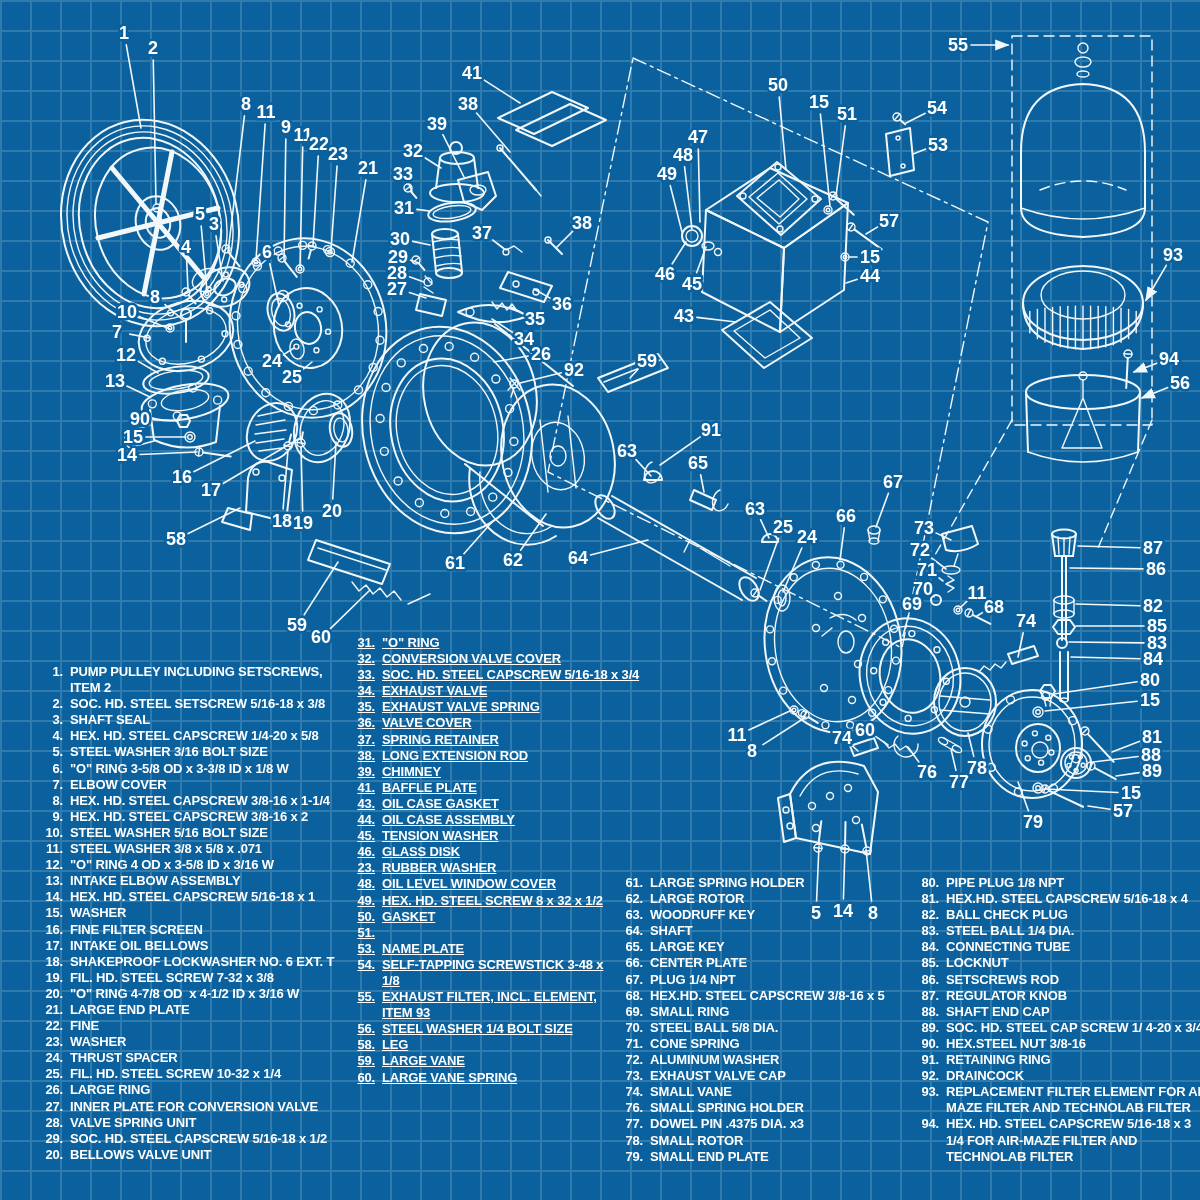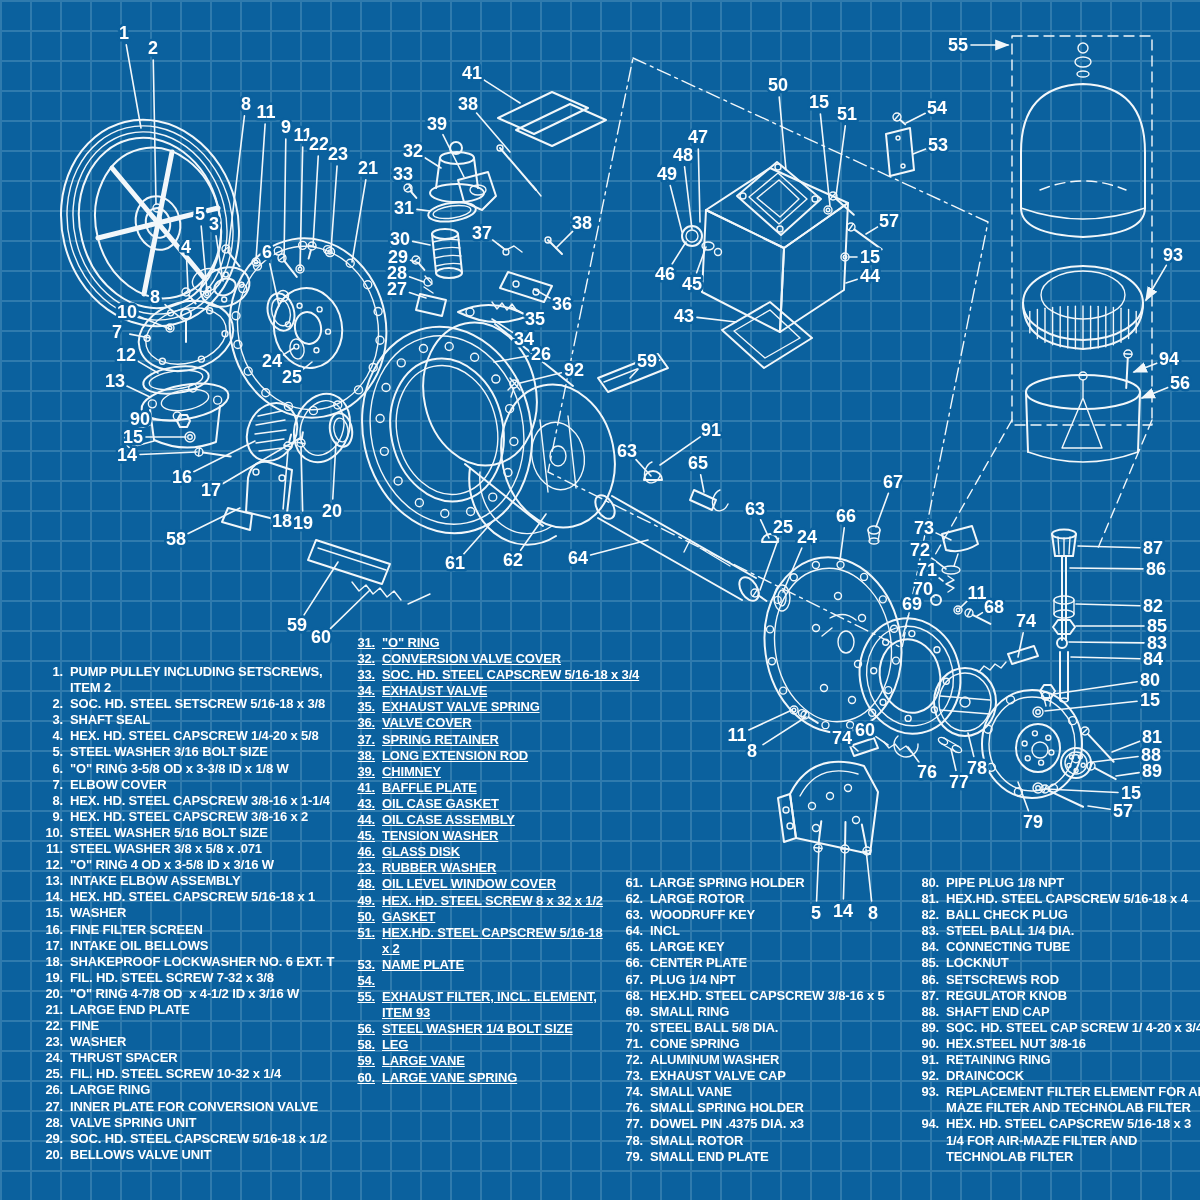--- a/index.html
+++ b/index.html
@@ -972,29 +972,29 @@
         <div class="pl-item">
           <span class="pl-num">49.</span>
           <span class="pl-txt">HEX. HD. STEEL SCREW 8 x 32 x 1/2</span>
         </div>
         <div class="pl-item">
           <span class="pl-num">50.</span>
           <span class="pl-txt">GASKET</span>
         </div>
         <div class="pl-item">
           <span class="pl-num">51.</span>
-          <span class="pl-txt">HEX.HD. STEEL CAPSCREW 5/16-18
-x 2</span>
         </div>
         <div class="pl-item">
           <span class="pl-num">53.</span>
           <span class="pl-txt">NAME PLATE</span>
         </div>
         <div class="pl-item">
           <span class="pl-num">54.</span>
+          <span class="pl-txt">SELF-TAPPING SCREWSTICK 3-48 x
+1/8</span>
         </div>
         <div class="pl-item">
           <span class="pl-num">55.</span>
           <span class="pl-txt">EXHAUST FILTER, INCL. ELEMENT,
 ITEM 93</span>
         </div>
         <div class="pl-item">
           <span class="pl-num">56.</span>
           <span class="pl-txt">STEEL WASHER 1/4 BOLT SIZE</span>
         </div>
@@ -1019,21 +1019,21 @@
         <div class="pl-item">
           <span class="pl-num">62.</span>
           <span class="pl-txt">LARGE ROTOR</span>
         </div>
         <div class="pl-item">
           <span class="pl-num">63.</span>
           <span class="pl-txt">WOODRUFF KEY</span>
         </div>
         <div class="pl-item">
           <span class="pl-num">64.</span>
-          <span class="pl-txt">INCL</span>
+          <span class="pl-txt">SHAFT</span>
         </div>
         <div class="pl-item">
           <span class="pl-num">65.</span>
           <span class="pl-txt">LARGE KEY</span>
         </div>
         <div class="pl-item">
           <span class="pl-num">66.</span>
           <span class="pl-txt">CENTER PLATE</span>
         </div>
         <div class="pl-item">

